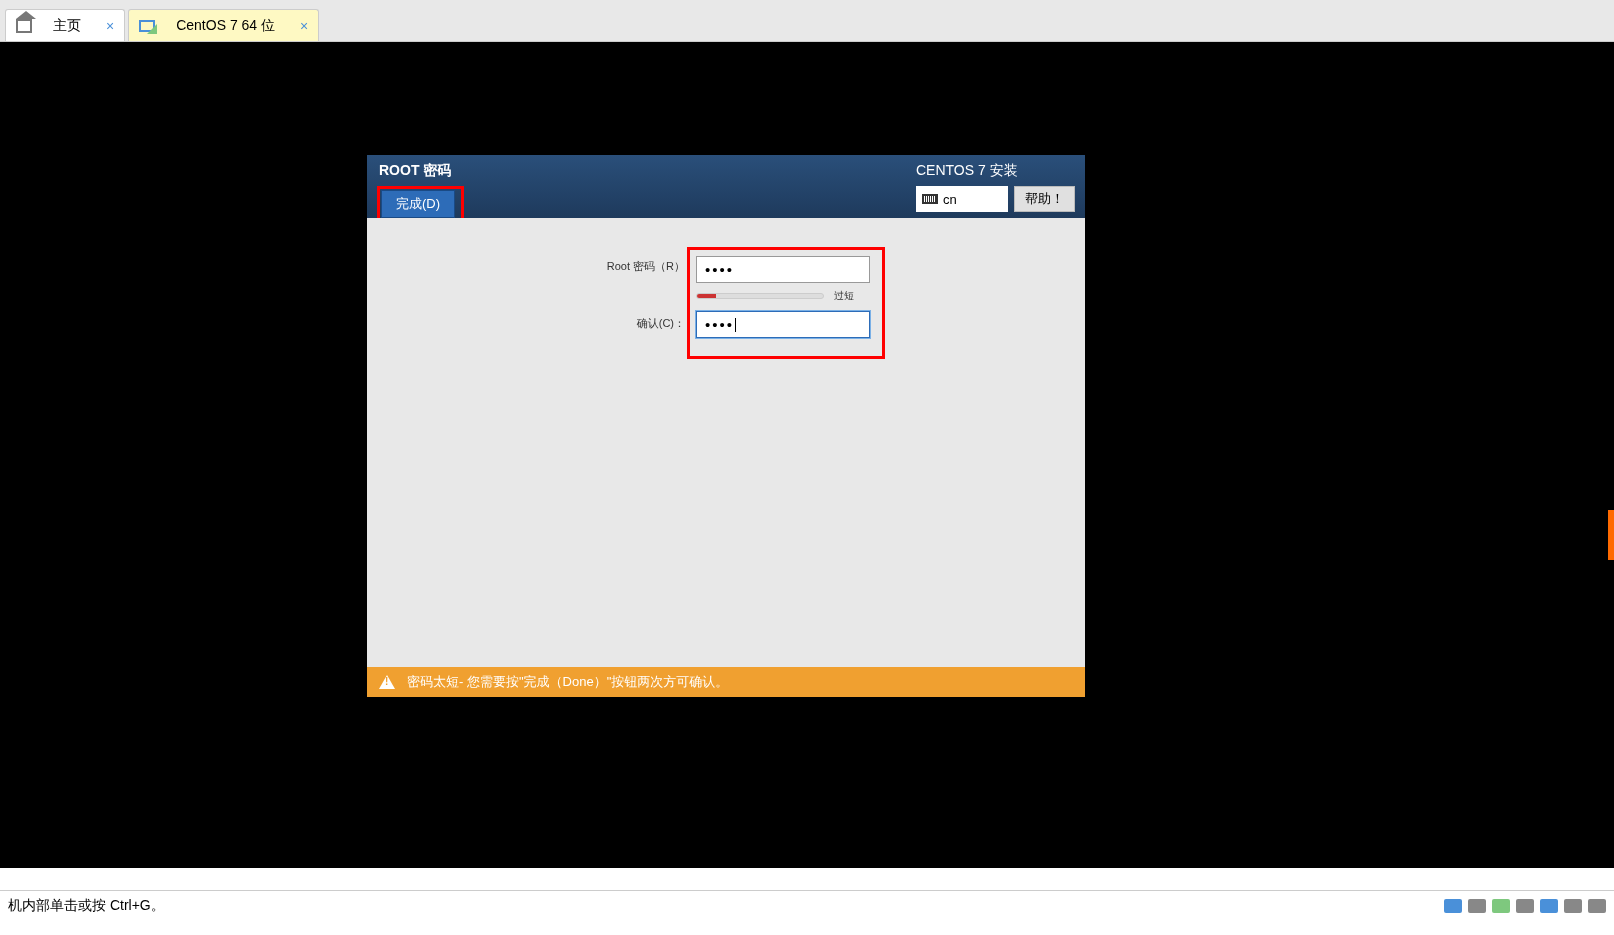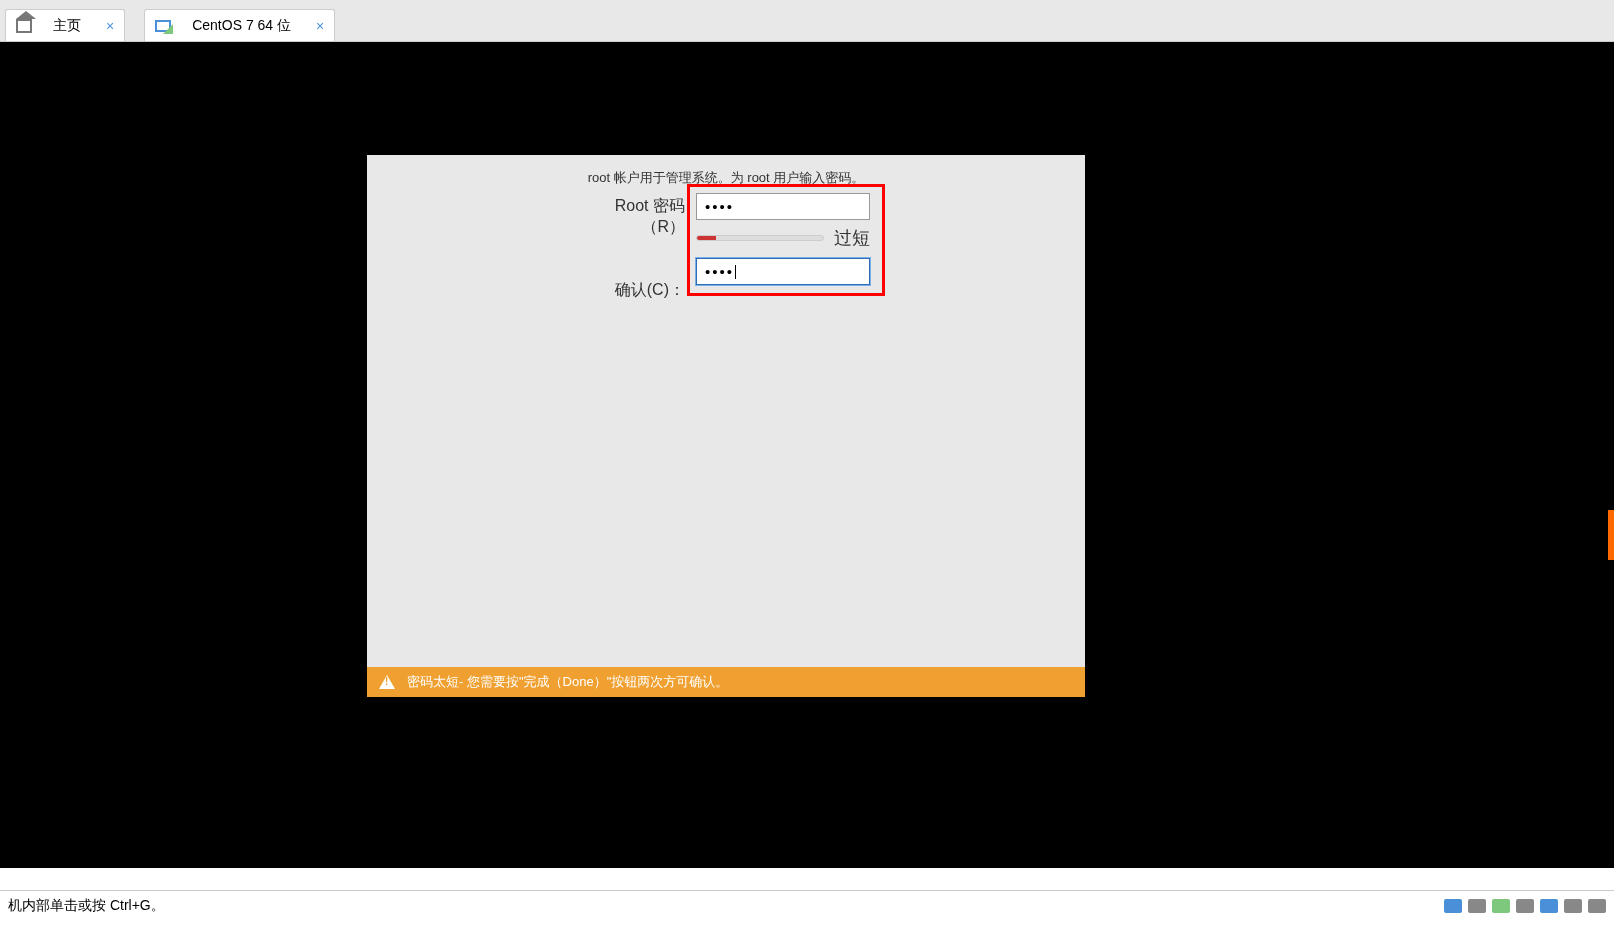--- a/index.html
+++ b/index.html
@@ -25,21 +25,21 @@
   border: 1px solid #ccc;
   border-bottom: none;
   border-radius: 3px 3px 0 0;
   padding: 6px 10px;
   display: flex;
   align-items: center;
   gap: 21px;
   font-size: 14px;
   height: 32px;
 }
-.tab.active { background: #ffffff; margin-left: 16px; }
+.tab.active { background: #fef9c3; }
 .tab .home-ic {
   width: 16px; height: 14px;
   border: 2px solid #777;
   position: relative;
 }
 .tab .home-ic::before {
   content: "";
   position: absolute;
   top: -10px; left: -2px;
   width: 0; height: 0;
@@ -178,27 +178,27 @@
   margin: 6px 0 8px 0;
 }
 .strength-bar {
   width: 128px; height: 6px;
   background: #ddd;
   border: 1px solid #ccc;
   border-radius: 3px;
   overflow: hidden;
 }
 .strength-bar .fill { height: 100%; width: 15%; background: #cc3333; }
-.strength-lbl { font-size: 18px; color: #333; }
+.strength-lbl { font-size: 10px; color: #333; }
 .label-col {
   position: absolute;
   left: 220px;
   top: 41px;
   text-align: right;
-  font-size: 16px;
+  font-size: 11px;
   color: #333;
   width: 98px;
 }
 .lbl1 { margin-bottom: 42px; }
 .cursor-bar {
   display: inline-block;
   width: 1px; height: 14px;
   background: #000;
   vertical-align: middle;
   margin-left: 1px;
@@ -274,23 +274,40 @@
   </div>
   <div class="tab active">
     <span class="vm-ic"></span>
     <span>CentOS 7 64 位</span>
     <span class="close-x">×</span>
   </div>
 </div>
 
 <div class="vm-screen">
   <div class="installer">
+    <div class="installer-header">
+      <div class="hdr-left">
+        <div class="hdr-title">ROOT 密码</div>
+        <div class="done-highlight">
+          <button class="done-btn">完成(D)</button>
+        </div>
+      </div>
+      <div class="hdr-right">
+        <div class="install-title">CENTOS 7 安装</div>
+        <div class="lang-help-row">
+          <div class="lang-box">
+            <span class="kb-ic"></span>
+            <span>cn</span>
+          </div>
+          <button class="help-btn">帮助！</button>
+        </div>
+      </div>
+    </div>
 
     <div class="installer-body">
-      <div class="instr">root 帐户用于管理系统。为 root 用户输入密码。</div>
 
       <div class="label-col">
         <div class="lbl1">Root 密码（R）</div>
         <div>确认(C)：</div>
       </div>
 
       <div class="form-box">
         <div class="pw-input">
           <span>••••</span>
         </div>

